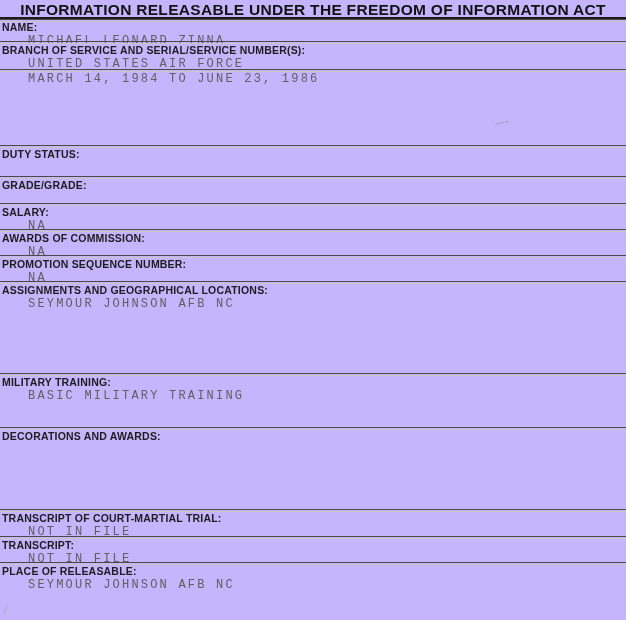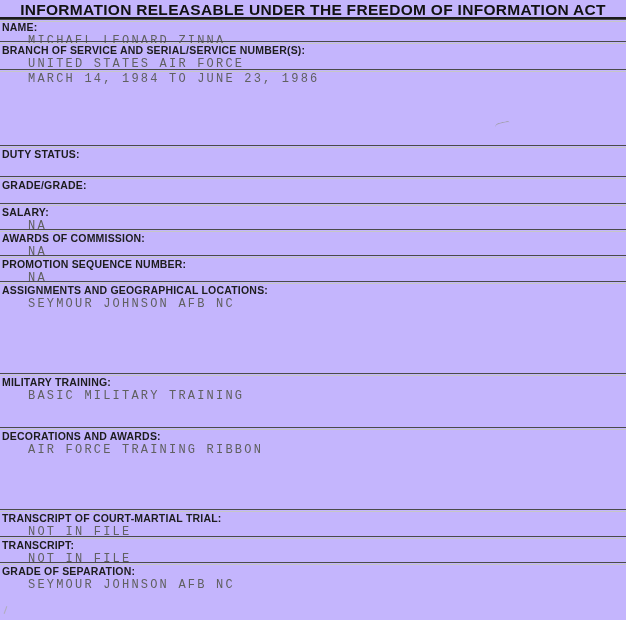--- a/index.html
+++ b/index.html
@@ -129,35 +129,34 @@
     <div class="field-value">SEYMOUR JOHNSON AFB NC</div>
   </div>
 
   <div class="field h54">
     <div class="field-label">MILITARY TRAINING:</div>
     <div class="field-value">BASIC MILITARY TRAINING</div>
   </div>
 
   <div class="field h82">
     <div class="field-label">DECORATIONS AND AWARDS:</div>
-    <div class="field-value">AIR FORCE TRAINING RIBBON</div>
   </div>
 
   <div class="field h27">
     <div class="field-label">TRANSCRIPT OF COURT-MARTIAL TRIAL:</div>
     <div class="field-value">NOT IN FILE</div>
   </div>
 
   <div class="field h26">
     <div class="field-label">TRANSCRIPT:</div>
     <div class="field-value">NOT IN FILE</div>
   </div>
 
 
   <div class="field h35">
-    <div class="field-label">GRADE OF SEPARATION:</div>
+    <div class="field-label">PLACE OF RELEASABLE:</div>
     <div class="field-value">SEYMOUR JOHNSON AFB NC</div>
   </div>
 
   <div class="artifact-squiggle"></div>
   <div class="artifact-tick"></div>
 
 </div>
 
 </body></html>

